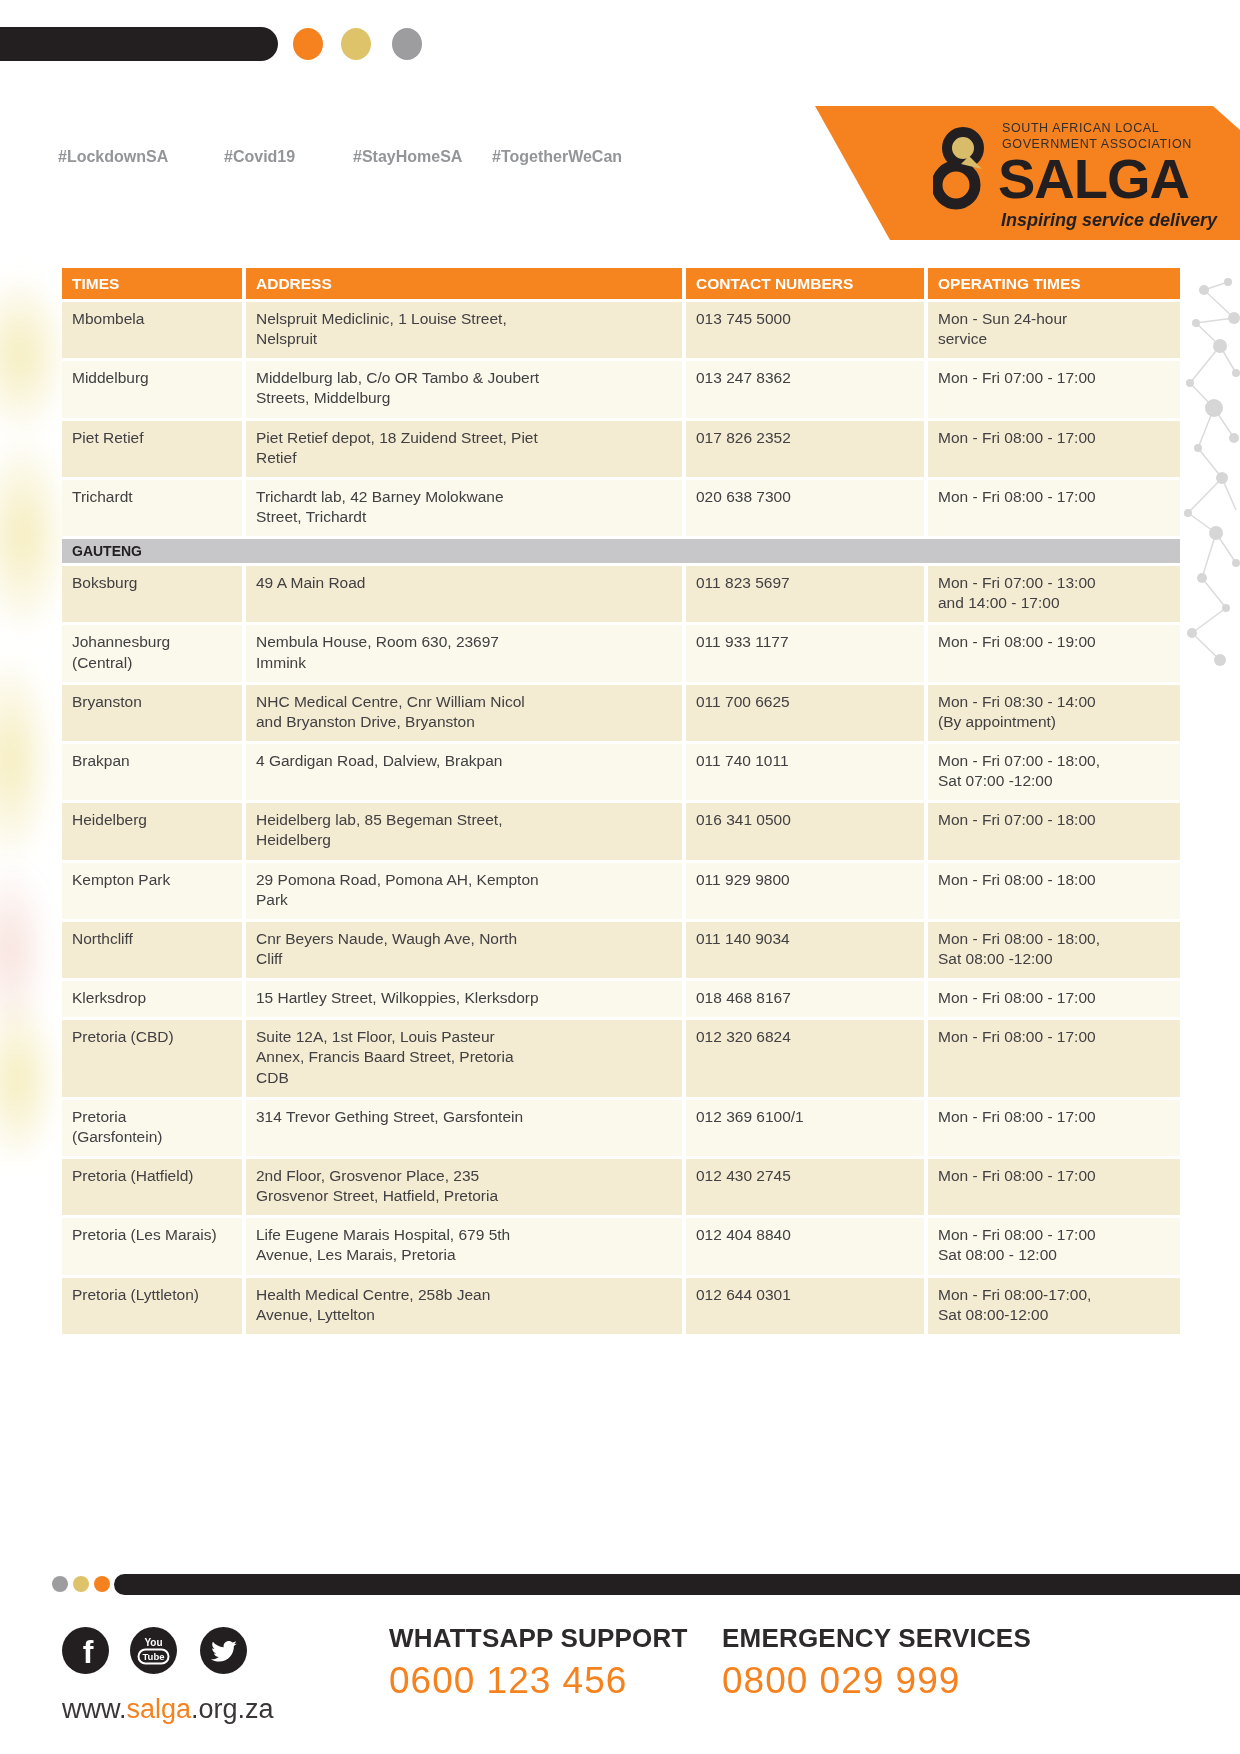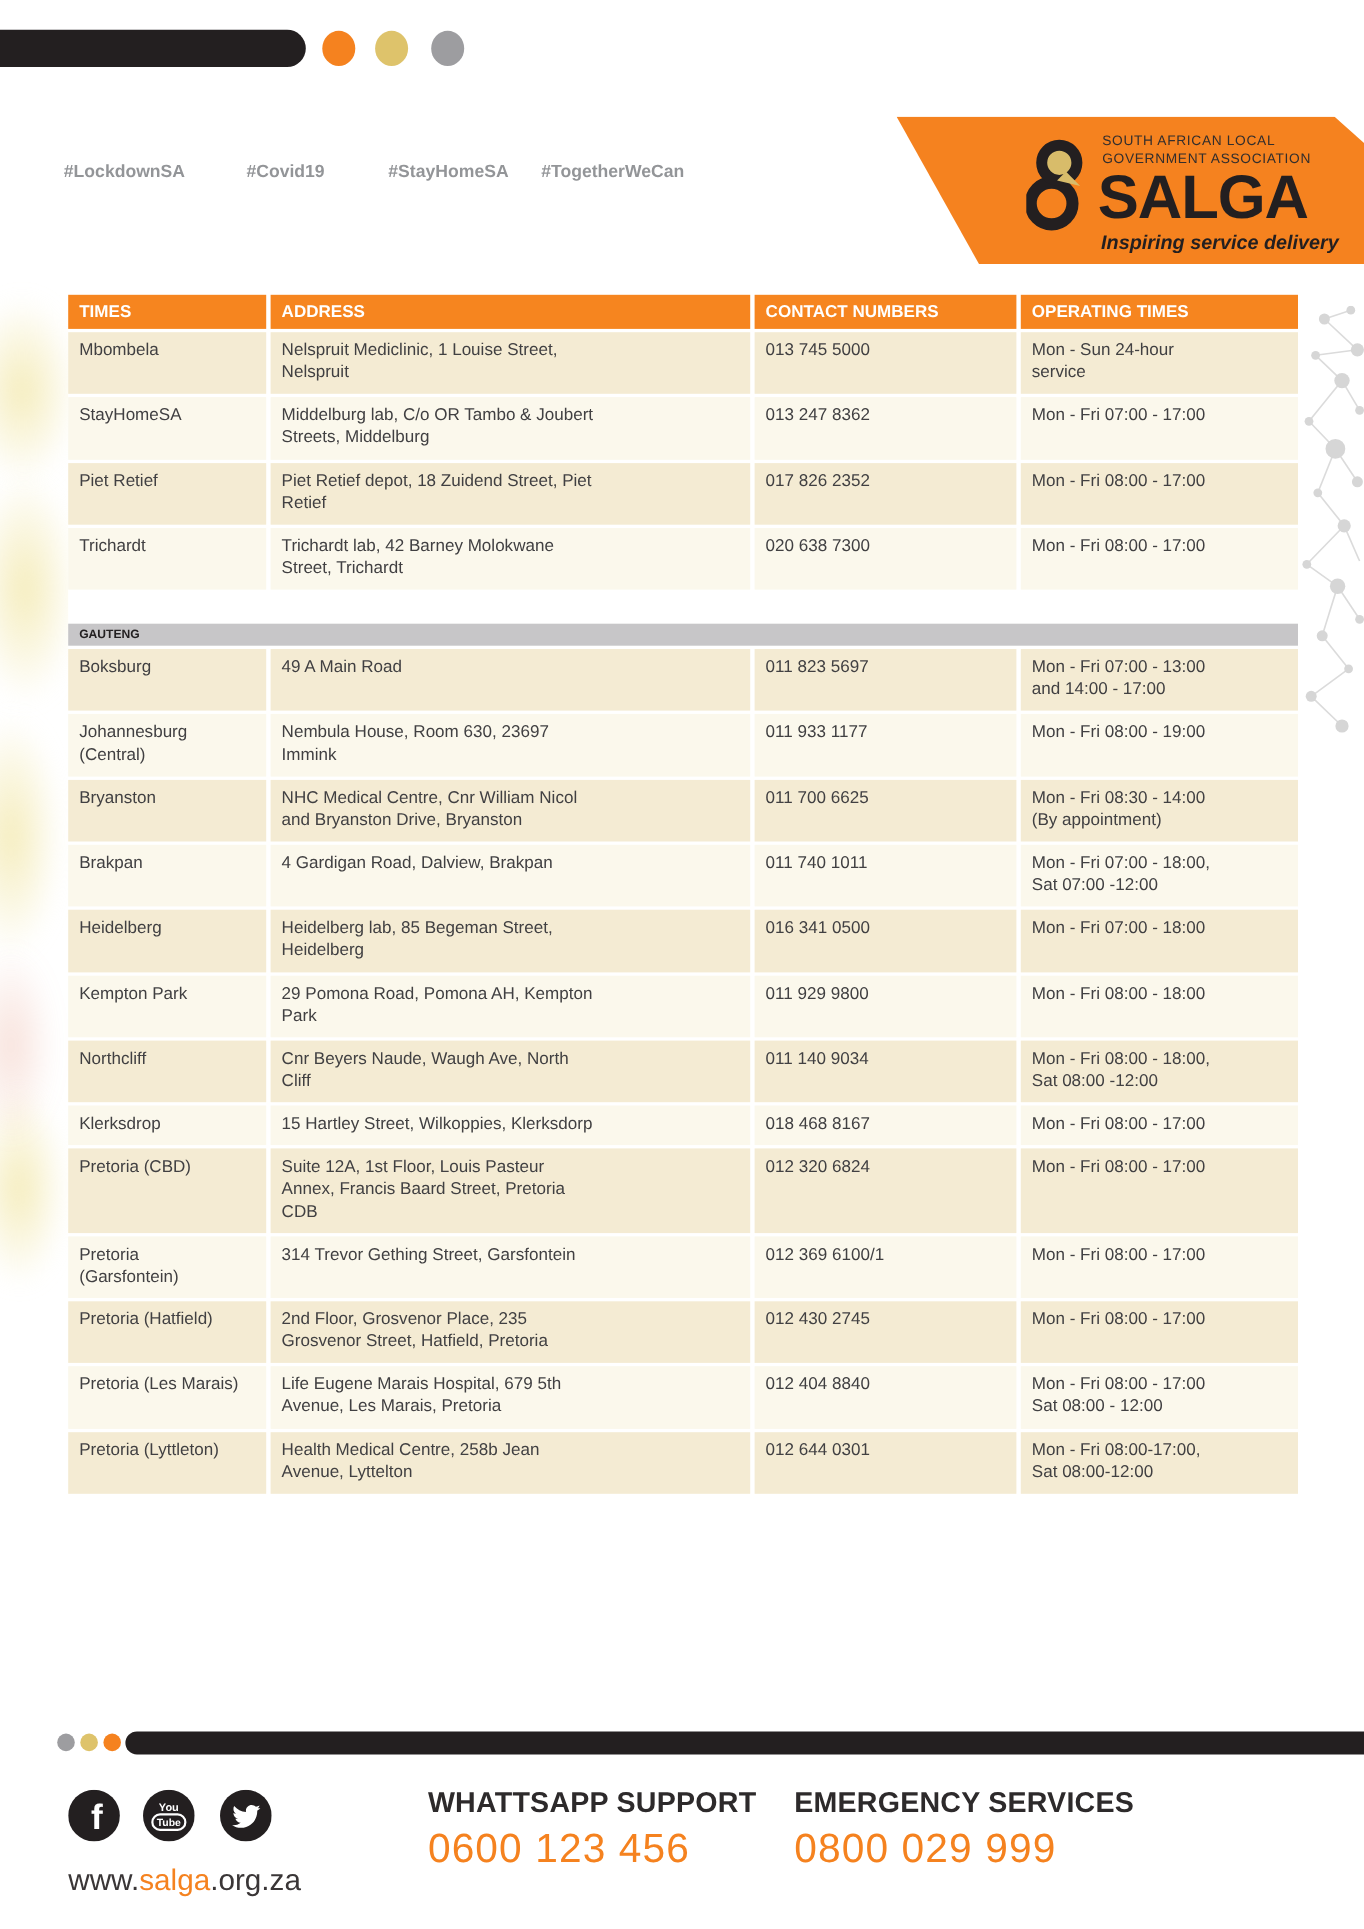--- a/index.html
+++ b/index.html
@@ -37,22 +37,22 @@
   .network line{stroke:#DBDBDB;stroke-width:1.5;}
   .network circle{fill:#D6D6D6;}
 
   
   .table{position:absolute;left:62px;top:268px;width:1118px;display:grid;
          grid-template-columns:180px 436px 238px 1fr;gap:3px 4px;background:#fff;}
   .th{background:#F6851F;color:#fff;font-weight:bold;font-size:15.5px;padding:7px 10px 6px;}
   .cell{font-size:15.5px;line-height:1.3;padding:7px 10px 9px;white-space:pre-line;color:#414042;}
   .beige{background:#F4EBD3;}
   .cream{background:#FBF8EC;}
-  .section-cell{grid-column:1/-1;background:#C7C6C8;font-weight:bold;font-size:11px;
-                color:#232021;padding:4px 10px;margin-top:28px;}
+  .section-cell{grid-column:1/-1;background:#C7C6C8;font-weight:bold;font-size:14px;
+                color:#232021;padding:4px 10px;}
 
   
   .bottom-bar{position:absolute;left:114px;top:1574px;width:1126px;height:21px;
               background:#231F20;border-radius:11px 0 0 11px;}
   .dot-sm{width:16px;height:16px;top:1576px;}
   .social{position:absolute;top:1627px;}
   .website{position:absolute;left:62px;top:1694px;font-size:27px;color:#3A3637;}
   .website .hl{color:#F5821F;}
   .contact-block{position:absolute;width:340px;text-align:left;}
   .contact-label{font-size:26px;font-weight:bold;color:#2D2A2B;letter-spacing:0.2px;}
@@ -136,21 +136,21 @@
       <div class="th">TIMES</div>
       <div class="th">ADDRESS</div>
       <div class="th">CONTACT NUMBERS</div>
       <div class="th">OPERATING TIMES</div>
       <div class="cell beige">Mbombela</div>
       <div class="cell beige">Nelspruit Mediclinic, 1 Louise Street,
 Nelspruit</div>
       <div class="cell beige">013 745 5000</div>
       <div class="cell beige">Mon - Sun 24-hour
 service</div>
-      <div class="cell cream">StayHomeSA</div>
+      <div class="cell cream">Middelburg</div>
       <div class="cell cream">Middelburg lab, C/o OR Tambo &amp; Joubert
 Streets, Middelburg</div>
       <div class="cell cream">013 247 8362</div>
       <div class="cell cream">Mon - Fri 07:00 - 17:00</div>
       <div class="cell beige">Piet Retief</div>
       <div class="cell beige">Piet Retief depot, 18 Zuidend Street, Piet
 Retief</div>
       <div class="cell beige">017 826 2352</div>
       <div class="cell beige">Mon - Fri 08:00 - 17:00</div>
       <div class="cell cream">Trichardt</div>

